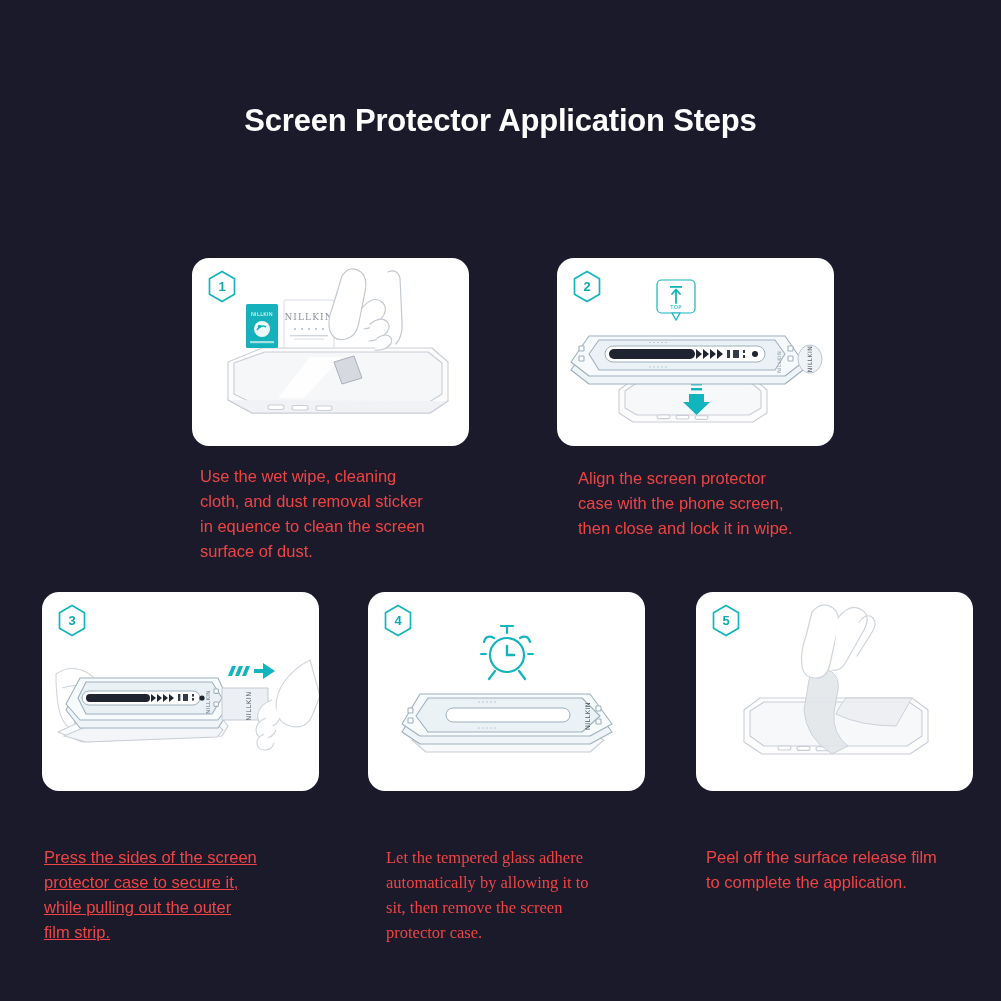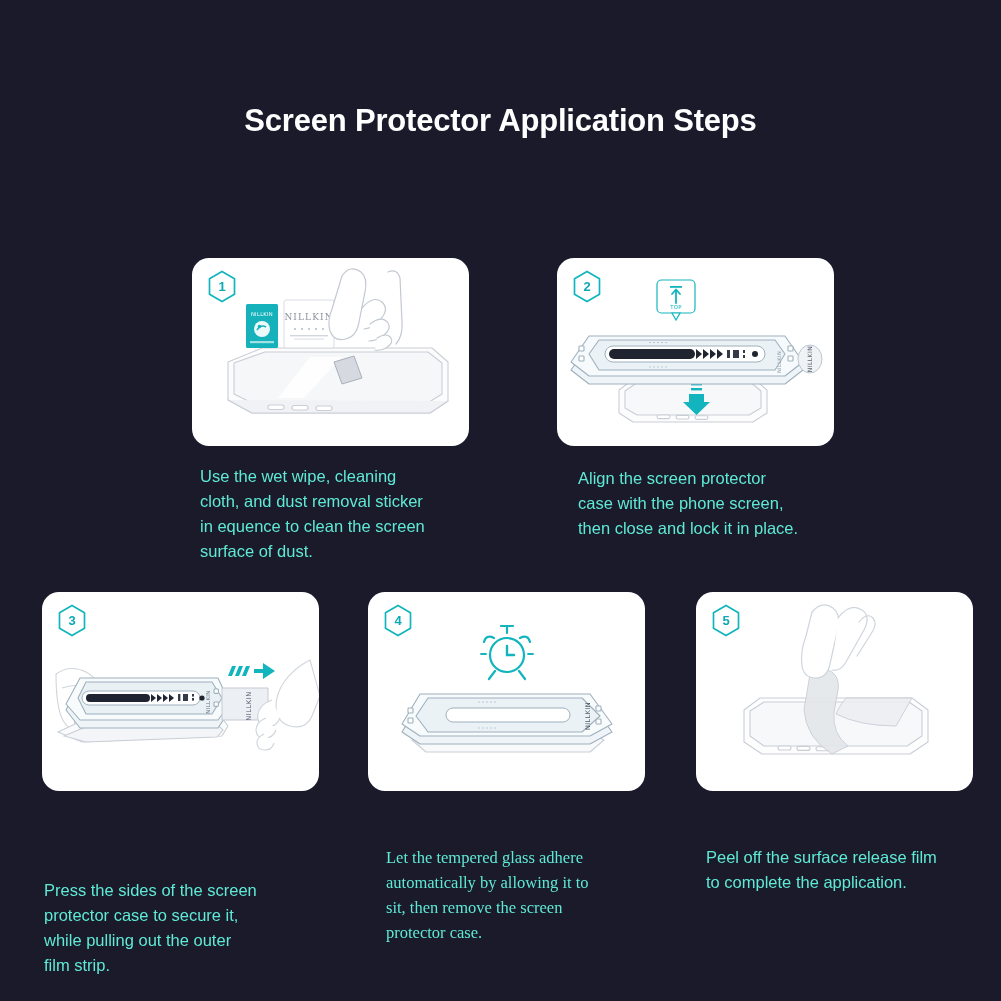--- a/index.html
+++ b/index.html
@@ -65,28 +65,28 @@
     display: flex; align-items: center; justify-content: center;
     color: #0fa9b4;
     font-size: 13px;
     font-weight: bold;
     line-height: 1;
   }
 
   
   .caption {
     position: absolute;
-    color: #5eead4;
+    color: #ef4444;
     font-size: 16.5px;
     line-height: 1.52;
     white-space: pre-line;
   }
   .cap-1 { left: 200px; top: 464px; width: 300px; }
   .cap-2 { left: 578px; top: 466px; width: 290px; }
-  .cap-3 { left: 44px;  top: 878px; width: 300px; }
+  .cap-3 { left: 44px;  top: 845px; width: 300px; text-decoration: underline; }
   .cap-4 { left: 386px; top: 845px; width: 300px; font-family: Liberation Serif, serif; }
   .cap-5 { left: 706px; top: 845px; width: 300px; }
 
   .art { position: absolute; left: 0; top: 0; width: 100%; height: 100%; }
   .art svg { display: block; width: 100%; height: 100%; }
 </style>
 </head>
 <body>
 
 <div class="page">
@@ -225,21 +225,21 @@
     </div>
     <div class="badge">
       <svg viewBox="0 0 30 33" xmlns="http://www.w3.org/2000/svg">
         <polygon points="15,1.5 27.5,8.7 27.5,24.3 15,31.5 2.5,24.3 2.5,8.7" fill="none" stroke="#12b5bd" stroke-width="1.7"></polygon>
       </svg>
       <div class="num">2</div>
     </div>
   </div>
   <div class="caption cap-2">Align the screen protector
 case with the phone screen,
-then close and lock it in place.</div>
+then close and lock it in wipe.</div>
 
   <div class="card card-bot card-3">
     <div class="art">
       <svg viewBox="0 0 277 199" xmlns="http://www.w3.org/2000/svg">
 
         <g fill="#ffffff" stroke="#cfd5dc" stroke-width="1.1" stroke-linejoin="round">
           <path d="M14 82 q14 -10 30 -2 q10 5 12 14 l2 26 q1 14 -12 18 q-16 4 -24 -8 q-8 -12 -8 -48 Z"></path>
           <path d="M20 96 q16 -6 30 2" fill="none"></path>
           <path d="M34 122 q14 -4 22 6 q6 8 -4 12 q-12 4 -20 -6 Z"></path>
         </g>

